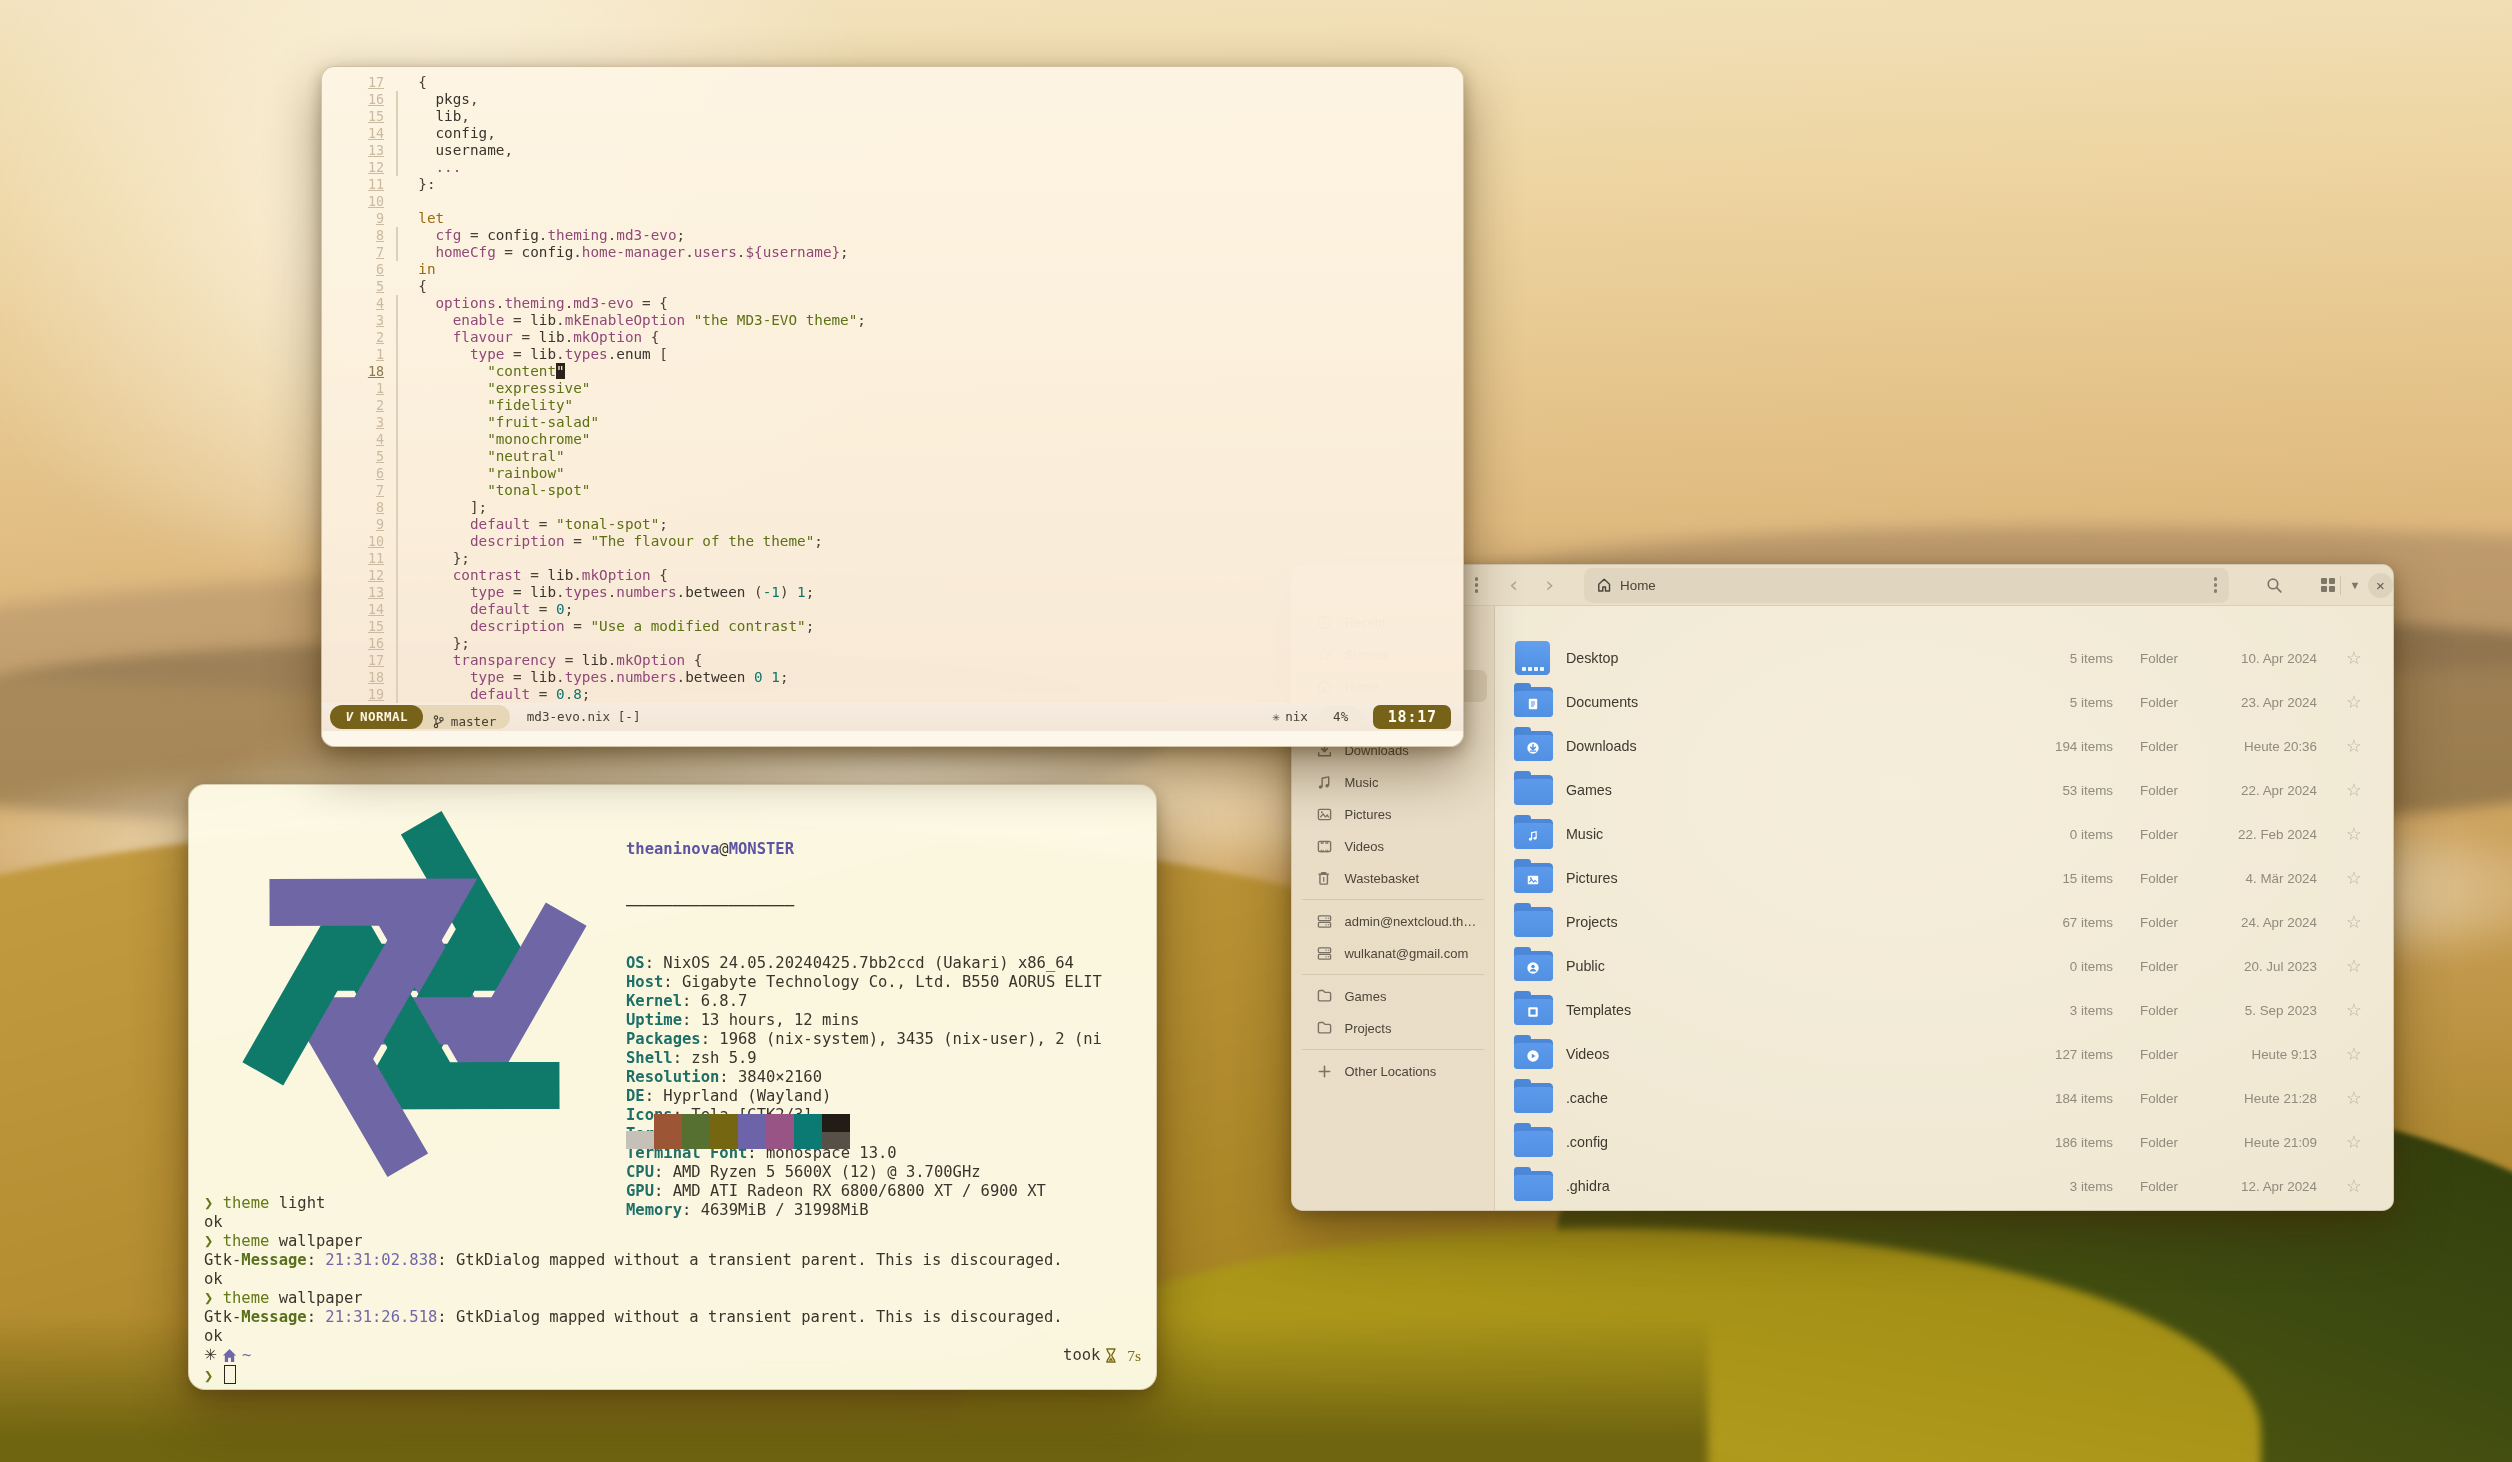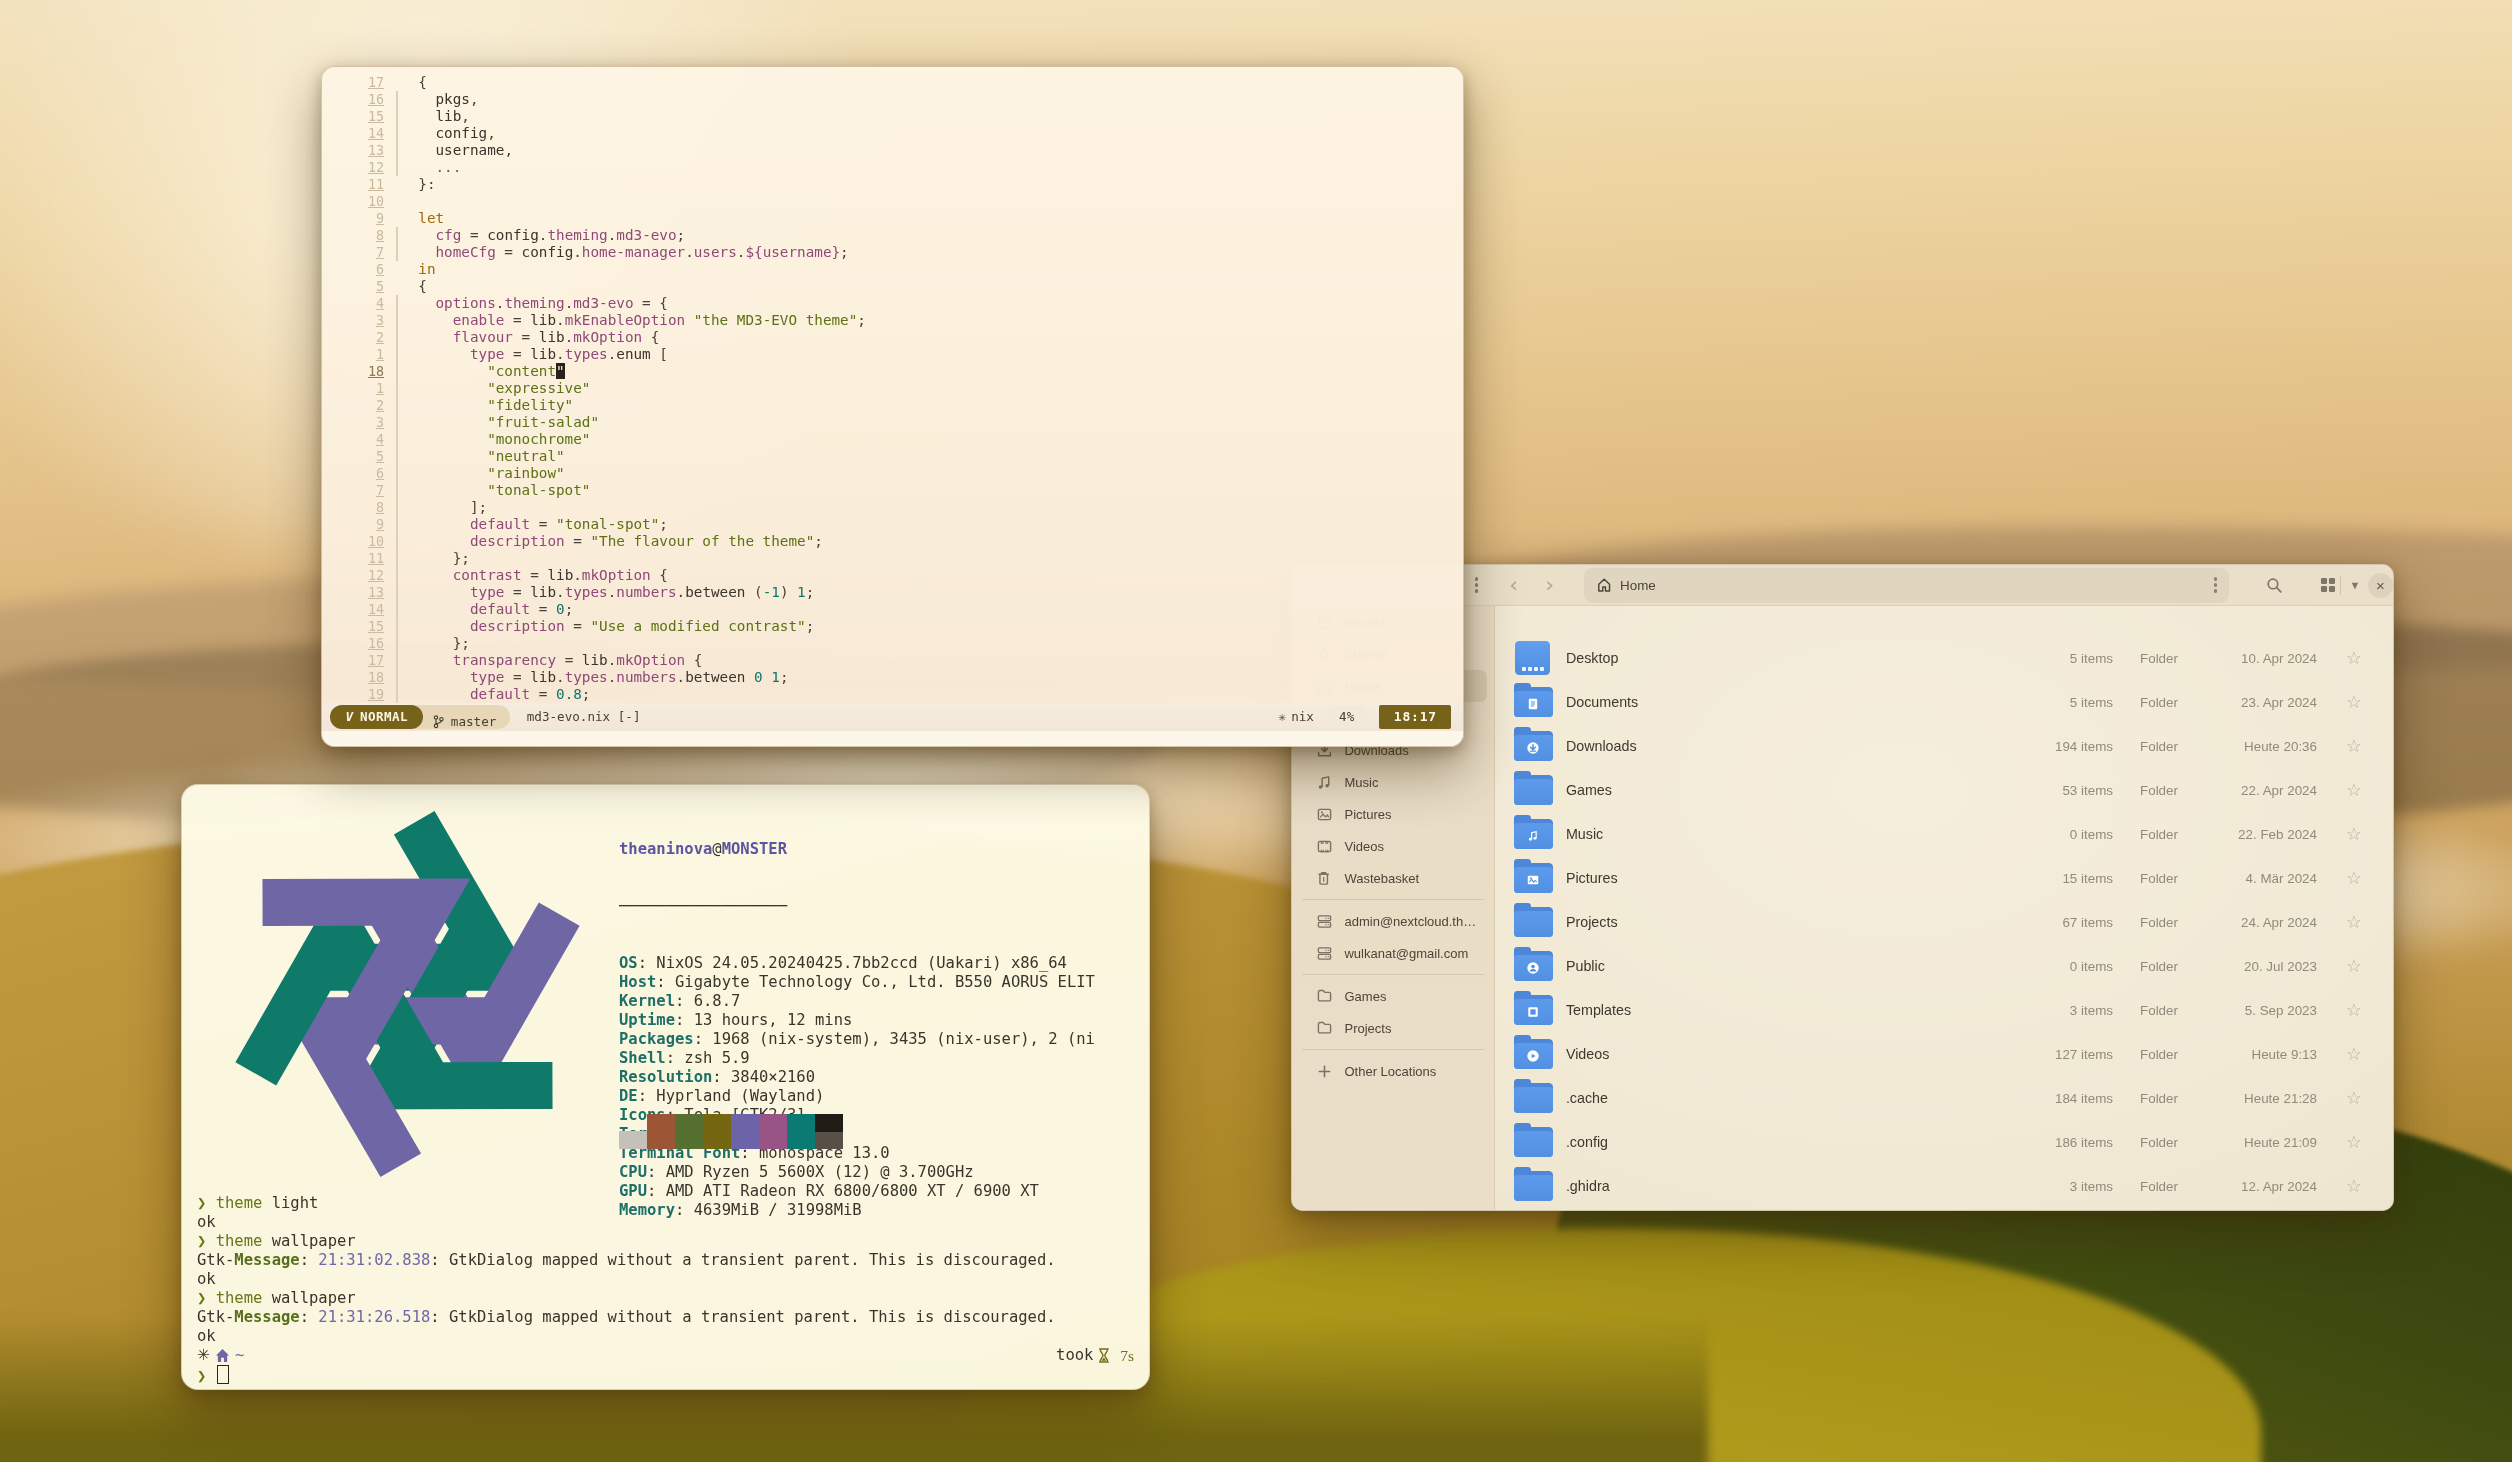--- a/index.html
+++ b/index.html
@@ -59,26 +59,26 @@
     background:linear-gradient(180deg,#f6ecdf,#f2e6d8);}
   .sl-mode{position:relative;z-index:2;margin-left:8.4px;height:23.5px;display:flex;align-items:center;gap:6.7px;
     background:#77621a;color:#fdf6e4;border-radius:12.6px;padding:0 15px;font-weight:bold;letter-spacing:0.4px;}
   .sl-mode .vico{font-style:italic;font-weight:bold;}
   .sl-branch{position:relative;z-index:1;height:23.5px;display:flex;align-items:flex-end;gap:6.7px;
     background:#e7d7b6;color:#4a4034;border-radius:0 11.8px 11.8px 0;padding:0 13.4px 0 22px;margin-left:-11.8px;}
   .sl-file{margin-left:17px;}
   .sl-right{margin-left:auto;display:flex;align-items:center;gap:11.8px;margin-right:11.8px;}
   .sl-lang{display:flex;align-items:center;gap:5px;}
   .sl-pct{background:#f2e9da;border-radius:11.8px;height:22px;display:flex;align-items:center;padding:0 13.4px;}
-  .sl-clock{background:#77621a;color:#fffbef;border-radius:2px;height:23.5px;display:flex;align-items:center;
-    padding:0 14.3px;font-weight:bold;letter-spacing:0.8px;font-size:13px;}
+  .sl-clock{background:#77621a;color:#fffbef;border-radius:7px;height:23.5px;display:flex;align-items:center;
+    padding:0 14.3px;font-weight:bold;letter-spacing:0.8px;font-size:15px;}
   #msgline{flex:none;height:17px;background:rgba(253,247,236,.9);}
 
   
-  #terminal{left:181px;top:784px;width:967px;height:604px;border-radius:17px;
+  #terminal{left:188px;top:784px;width:967px;height:604px;border-radius:17px;
     background:rgba(253,250,229,.97);border:0.8px solid rgba(120,90,36,.25);overflow:hidden;}
   #nixlogo{position:absolute;left:23.5px;top:18.5px;}
   #ff{position:absolute;left:437px;top:17px;width:517px;overflow:hidden;
     font-family:"DejaVu Sans Mono",monospace;font-size:15.5px;line-height:19px;white-space:pre;color:#3a352c;}
   .ff-title{font-weight:bold;color:#5e55a2;}
   .ff-at{color:#3a352c;font-weight:normal;}
   .ff-label{font-weight:bold;color:#1d6f68;}
   #palette{position:absolute;left:437px;top:329px;display:flex;}
   #palette .sw{width:28px;height:35px;}
   #palette .sw.half{align-self:flex-end;height:17.6px;}

